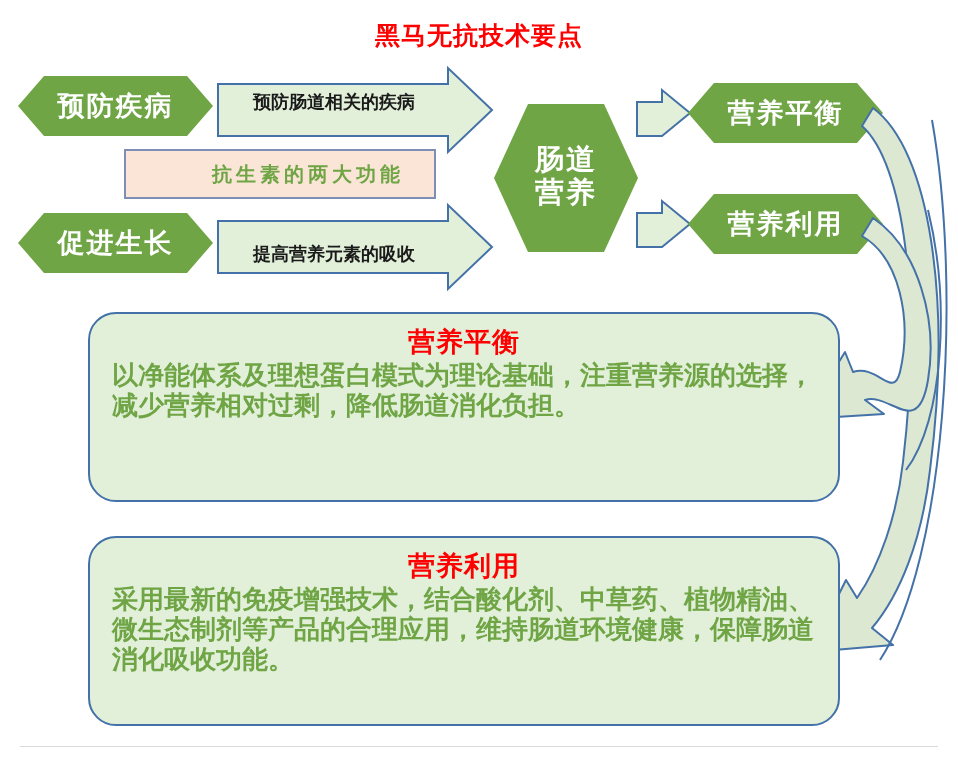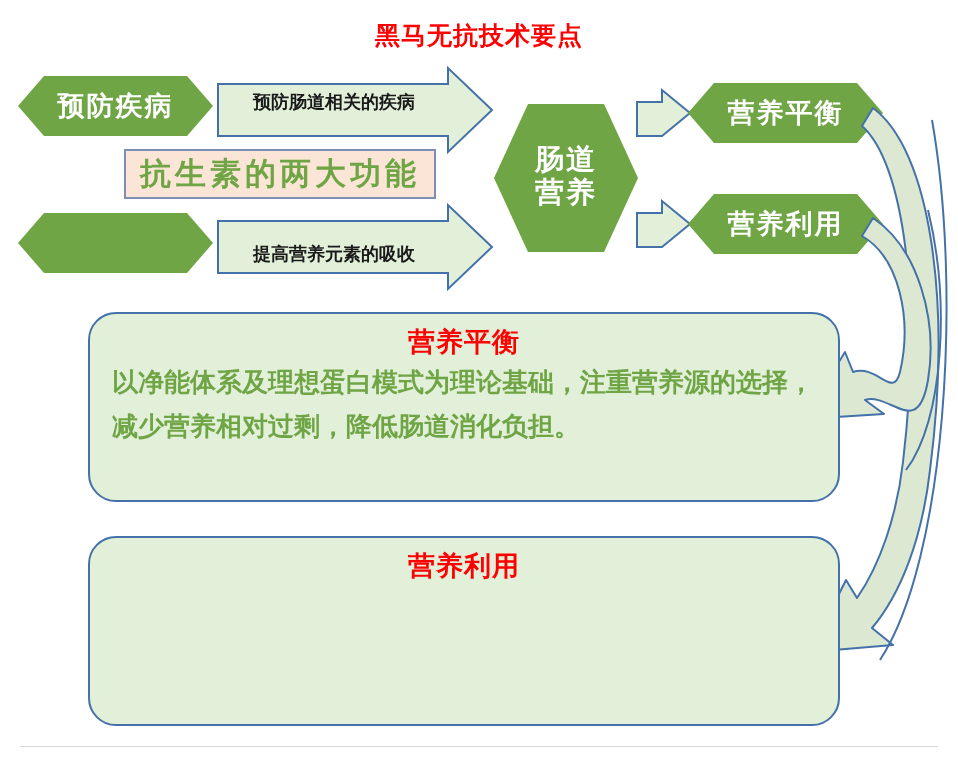--- a/index.html
+++ b/index.html
@@ -71,23 +71,24 @@
     font-family: Liberation Mono, monospace;
   }
   .arrowbox-label {
     color: #1a1a1a;
     font-size: 18px;
     font-weight: bold;
     letter-spacing: 0px;
   }
   .pink-label {
     color: #6FA545;
-    font-size: 31px;
+    font-size: 20px;
     font-weight: bold;
     letter-spacing: 4px;
+    margin-left: 28px;
   }
 
   
   .panel {
     position: absolute;
     box-sizing: border-box;
     background: #E2EFD9;
     border: 2px solid #4472A8;
     border-radius: 28px;
     padding: 10px 22px 12px 22px;
@@ -97,21 +98,21 @@
     font-size: 27px;
     font-weight: bold;
     text-align: center;
     line-height: 36px;
     letter-spacing: 1px;
   }
   .panel-body {
     color: #6FA545;
     font-size: 26px;
     font-weight: bold;
-    line-height: 44px;
+    line-height: 30px;
     letter-spacing: 0px;
     text-align: left;
   }
 
   
   .divider {
     position: absolute;
     left: 20px;
     top: 746px;
     width: 918px;
@@ -170,20 +171,21 @@
          C 912,320 900,258 862,236
          Z" fill="#DDE8D2" stroke="#4472A8" stroke-width="2" stroke-linejoin="round"></path>
 
     <path d="M 932,120 C 962,290 946,560 880,660" fill="none" stroke="#4472A8" stroke-width="2"></path>
     <path d="M 928,210 C 950,300 944,420 906,470" fill="none" stroke="#4472A8" stroke-width="2"></path>
 
   </svg>
 
   <div class="shape-label chev-label" style="left:18px; top:76px; width:195px; height:60px;">预防疾病</div>
 
+  <div class="shape-label chev-label" style="left:18px; top:213px; width:195px; height:60px;">促进生长</div>
 
   <div class="shape-label arrowbox-label" style="left:220px; top:84px; width:228px; height:36px;">预防肠道相关的疾病</div>
 
   <div class="shape-label arrowbox-label" style="left:220px; top:221px; width:228px; height:52px;margin-top:7px;">提高营养元素的吸收</div>
 
   <div class="shape-label pink-label" style="left:125px; top:150px; width:310px; height:48px;">抗生素的两大功能</div>
 
   <div class="shape-label hex-label" style="left:494px; top:104px; width:144px; height:148px;">
     <span>肠道</span>
     <span>营养</span>
@@ -193,17 +195,18 @@
 
   <div class="shape-label chev-label" style="left:688px; top:194px; width:195px; height:60px;">营养利用</div>
 
   <div class="panel" style="left:88px; top:312px; width:752px; height:190px;">
     <div class="panel-heading">营养平衡</div>
     <div class="panel-body">以净能体系及理想蛋白模式为理论基础，注重营养源的选择，减少营养相对过剩，降低肠道消化负担。</div>
   </div>
 
   <div class="panel" style="left:88px; top:536px; width:752px; height:190px;">
     <div class="panel-heading">营养利用</div>
+    <div class="panel-body">采用最新的免疫增强技术，结合酸化剂、中草药、植物精油、微生态制剂等产品的合理应用，维持肠道环境健康，保障肠道消化吸收功能。</div>
   </div>
 
   <div class="divider"></div>
 
 </div>
 
 </body></html>

